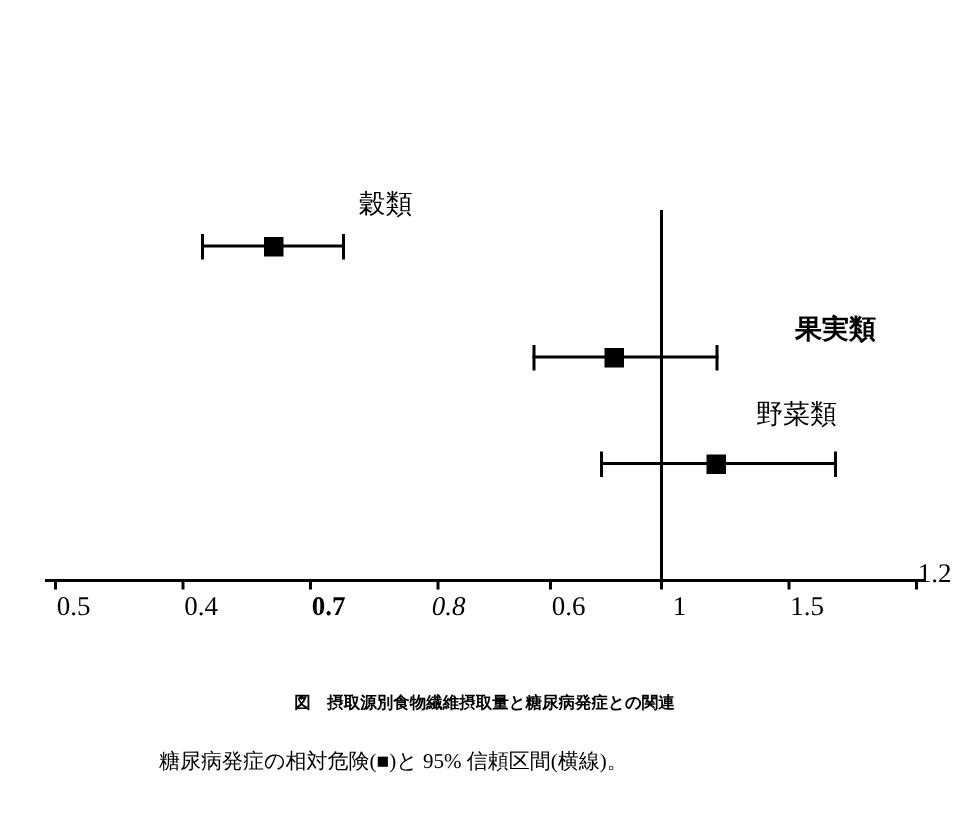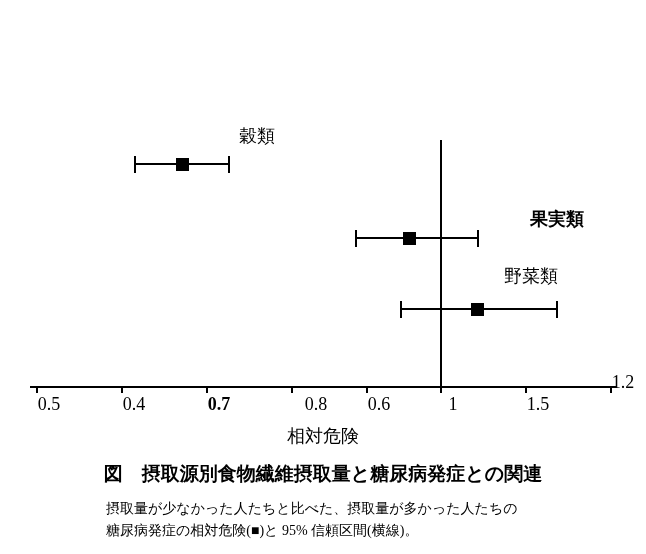--- a/index.html
+++ b/index.html
@@ -86,21 +86,21 @@
     width: 100%;
     text-align: center;
     left: 0;
     white-space: nowrap;
   }
   .fig-caption {
     position: absolute;
     left: 0;
     width: 100%;
     text-align: center;
-    font-size: 19px;
+    font-size: 11px;
     font-weight: bold;
     white-space: nowrap;
   }
   .fig-note {
     position: absolute;
     font-size: 14px;
     line-height: 1.55;
     white-space: nowrap;
   }
   .note-line { display: block; }
@@ -121,21 +121,21 @@
     <div class="tick" style="left:206px; top:386px;"></div>
     <div class="tick" style="left:291px; top:386px;"></div>
     <div class="tick" style="left:366px; top:386px;"></div>
     <div class="tick" style="left:440px; top:386px;"></div>
     <div class="tick" style="left:525px; top:386px;"></div>
     <div class="tick" style="left:610px; top:386px;"></div>
 
     <div class="tick-label" style="left:37px; top:394px;">0.5</div>
     <div class="tick-label" style="left:122px; top:394px;">0.4</div>
     <div class="tick-label" style="left:207px; top:394px;font-weight:bold;">0.7</div>
-    <div class="tick-label" style="left:304px; top:394px;">0.8</div>
+    <div class="tick-label" style="left:287px; top:394px;font-style:italic;">0.8</div>
     <div class="tick-label" style="left:367px; top:394px;">0.6</div>
     <div class="tick-label" style="left:441px; top:394px;">1</div>
     <div class="tick-label" style="left:526px; top:394px;">1.5</div>
     <div class="tick-label" style="left:611px; top:372px;">1.2</div>
 
     <div>
       <div class="series-label" style="left:257px; top:124px;font-family:Liberation Serif, serif;">穀類</div>
       <div class="ci-line" style="left:134px; top:163px; width:96px;"></div>
       <div class="ci-cap" style="left:134px; top:156px;"></div>
       <div class="ci-cap" style="left:228px; top:156px;"></div>
@@ -151,24 +151,22 @@
     </div>
 
     <div>
       <div class="series-label" style="left:531px; top:264px;">野菜類</div>
       <div class="ci-line" style="left:400px; top:308px; width:158px;"></div>
       <div class="ci-cap" style="left:400px; top:301px;"></div>
       <div class="ci-cap" style="left:556px; top:301px;"></div>
       <div class="point-marker" style="left:471px; top:303px;"></div>
     </div>
 
-    <div class="axis-title" style="top:424px;">相対危険</div>
 
   </div>
 
   <div class="fig-caption" style="top:461px;">図　摂取源別食物繊維摂取量と糖尿病発症との関連</div>
 
   <div class="fig-note" style="left:106px; top:498px;">
-    <span class="note-line">摂取量が少なかった人たちと比べた、摂取量が多かった人たちの</span>
     <span class="note-line">糖尿病発症の相対危険(■)と 95% 信頼区間(横線)。</span>
   </div>
 
 </div>
 
 </body></html>

